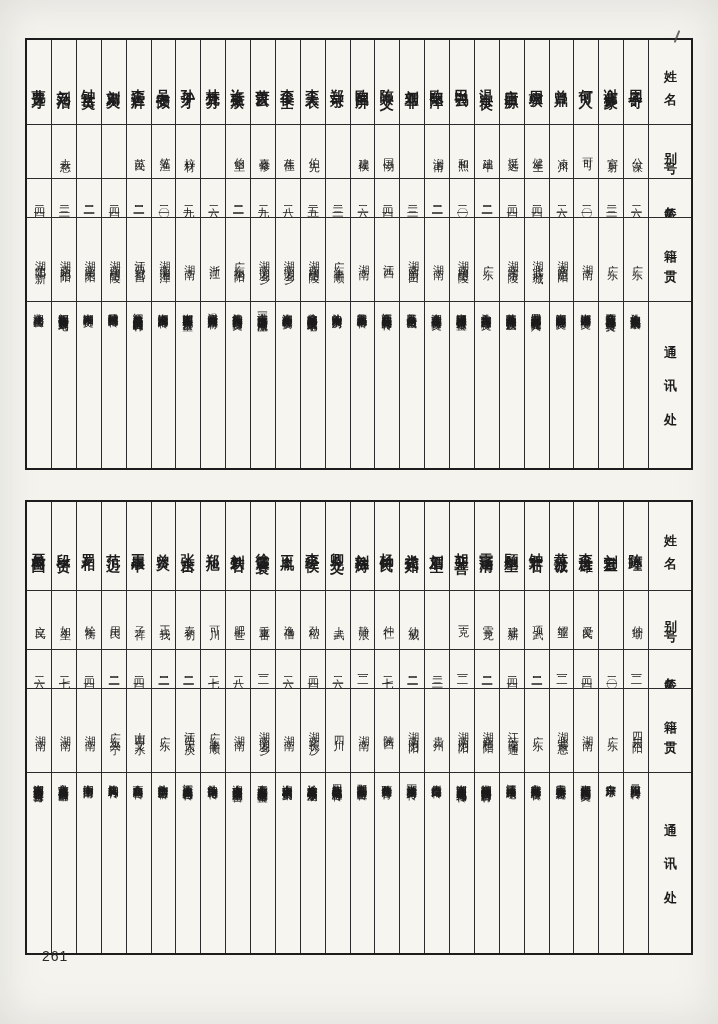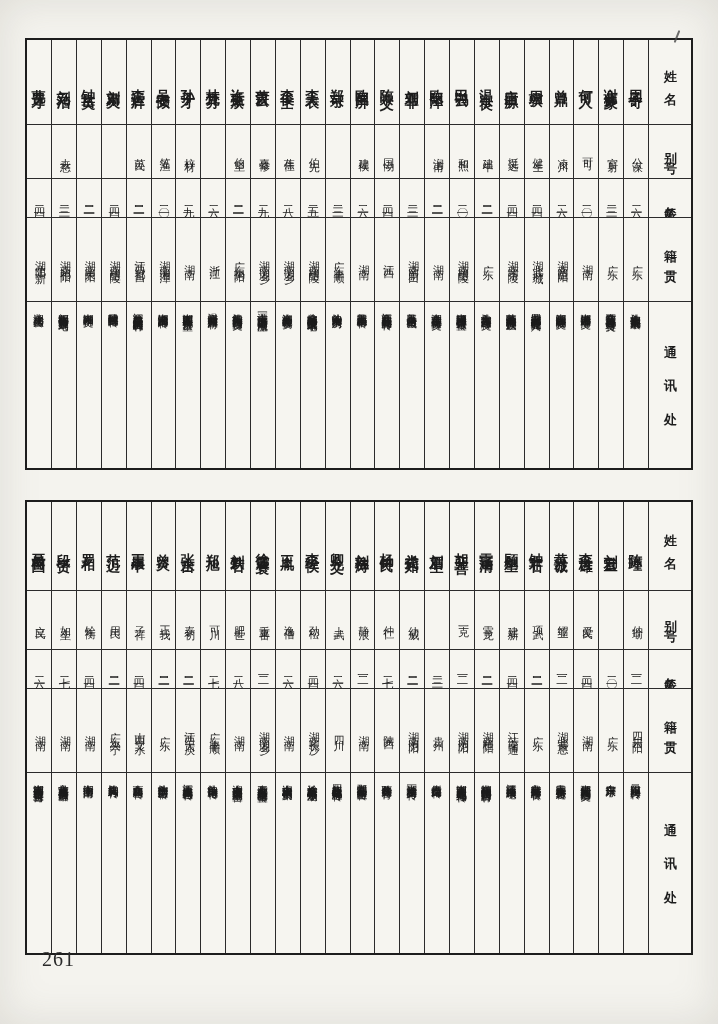--- a/index.html
+++ b/index.html
@@ -53,22 +53,22 @@
   
   .header-col .vtext{font-weight:bold;text-align:center;font-size:13px;}
   .header-col .r-name .vtext{letter-spacing:22px;}
   .header-col .r-alias .vtext{letter-spacing:10px;}
   .header-col .r-age .vtext{letter-spacing:2px;font-size:12px;}
   .header-col .r-native .vtext{letter-spacing:20px;}
   .header-col .r-addr .vtext{letter-spacing:34px;font-size:13px;}
 
   .page-number{
     position:absolute;left:42px;top:948px;
-    font-size:20px;color:#2a2a2a;letter-spacing:1px;
-    font-family:Liberation Serif, serif;
+    font-size:14px;color:#2a2a2a;letter-spacing:1px;
+    font-family:Liberation Sans, sans-serif;
   }
   .pen-mark{
     position:absolute;left:676px;top:30px;width:2px;height:13px;
     background:#4a4a4a;transform:rotate(22deg);border-radius:1px;opacity:.8;
   }
 </style>
 </head>
 <body>
 
 <div class="page">

